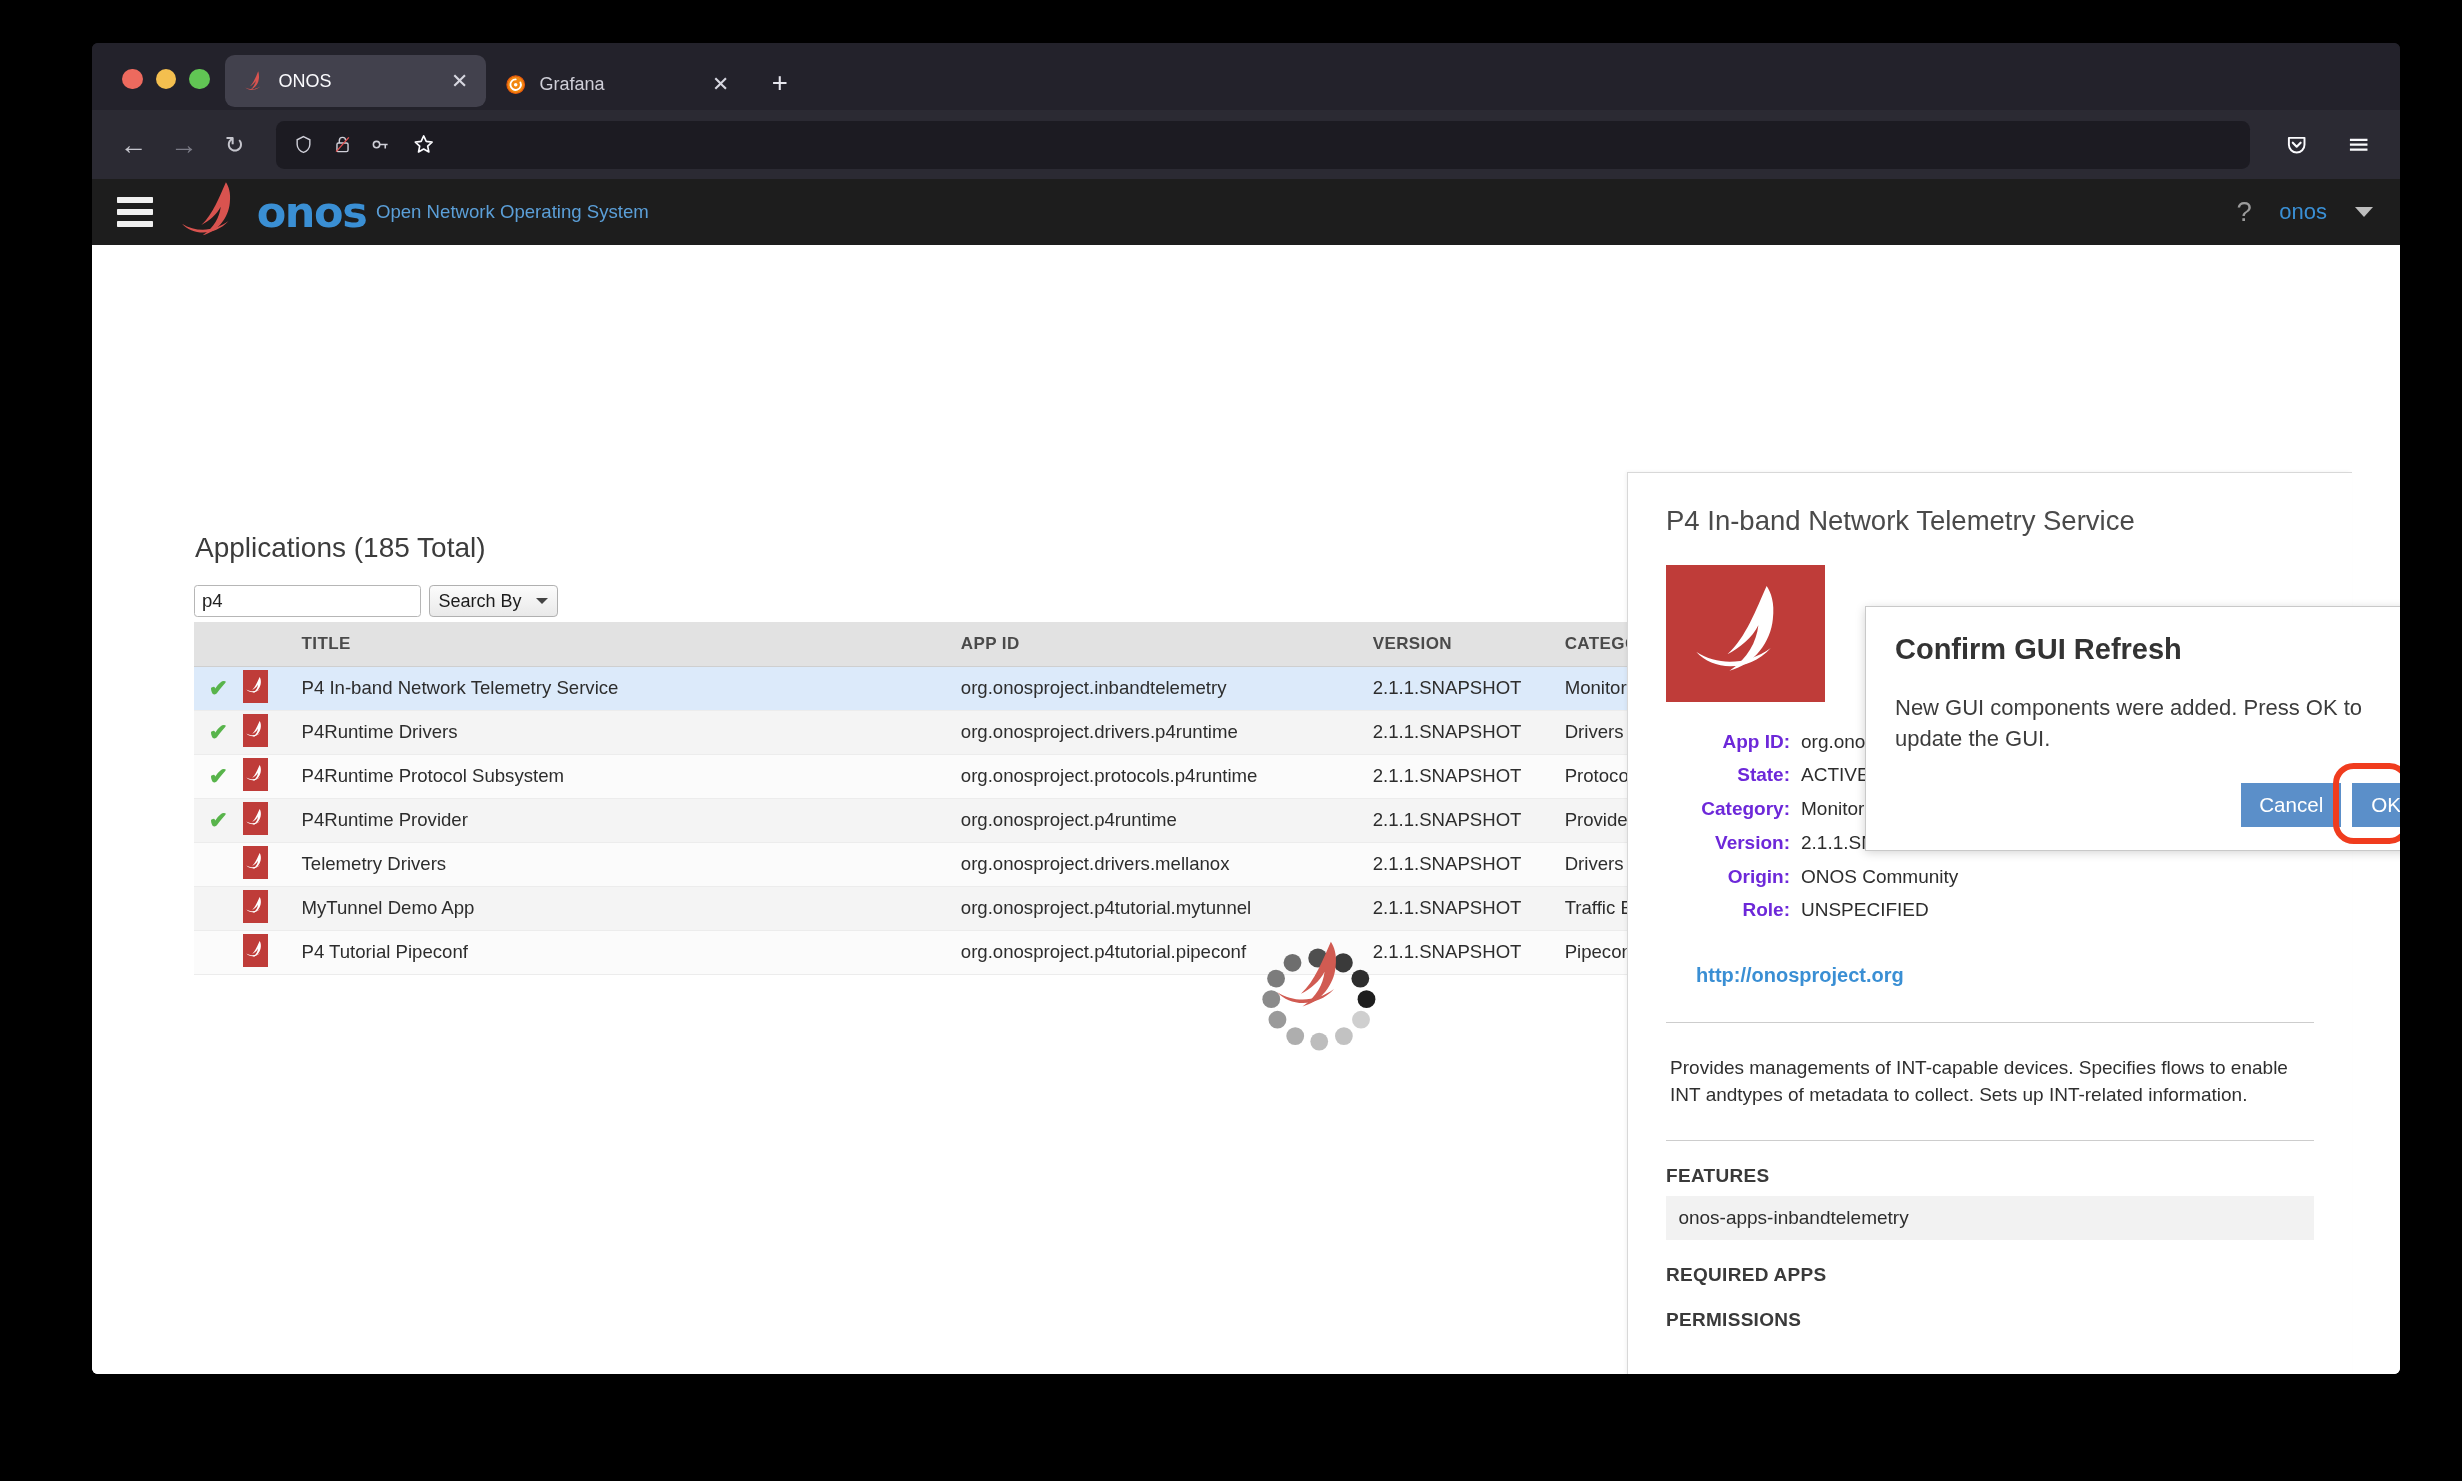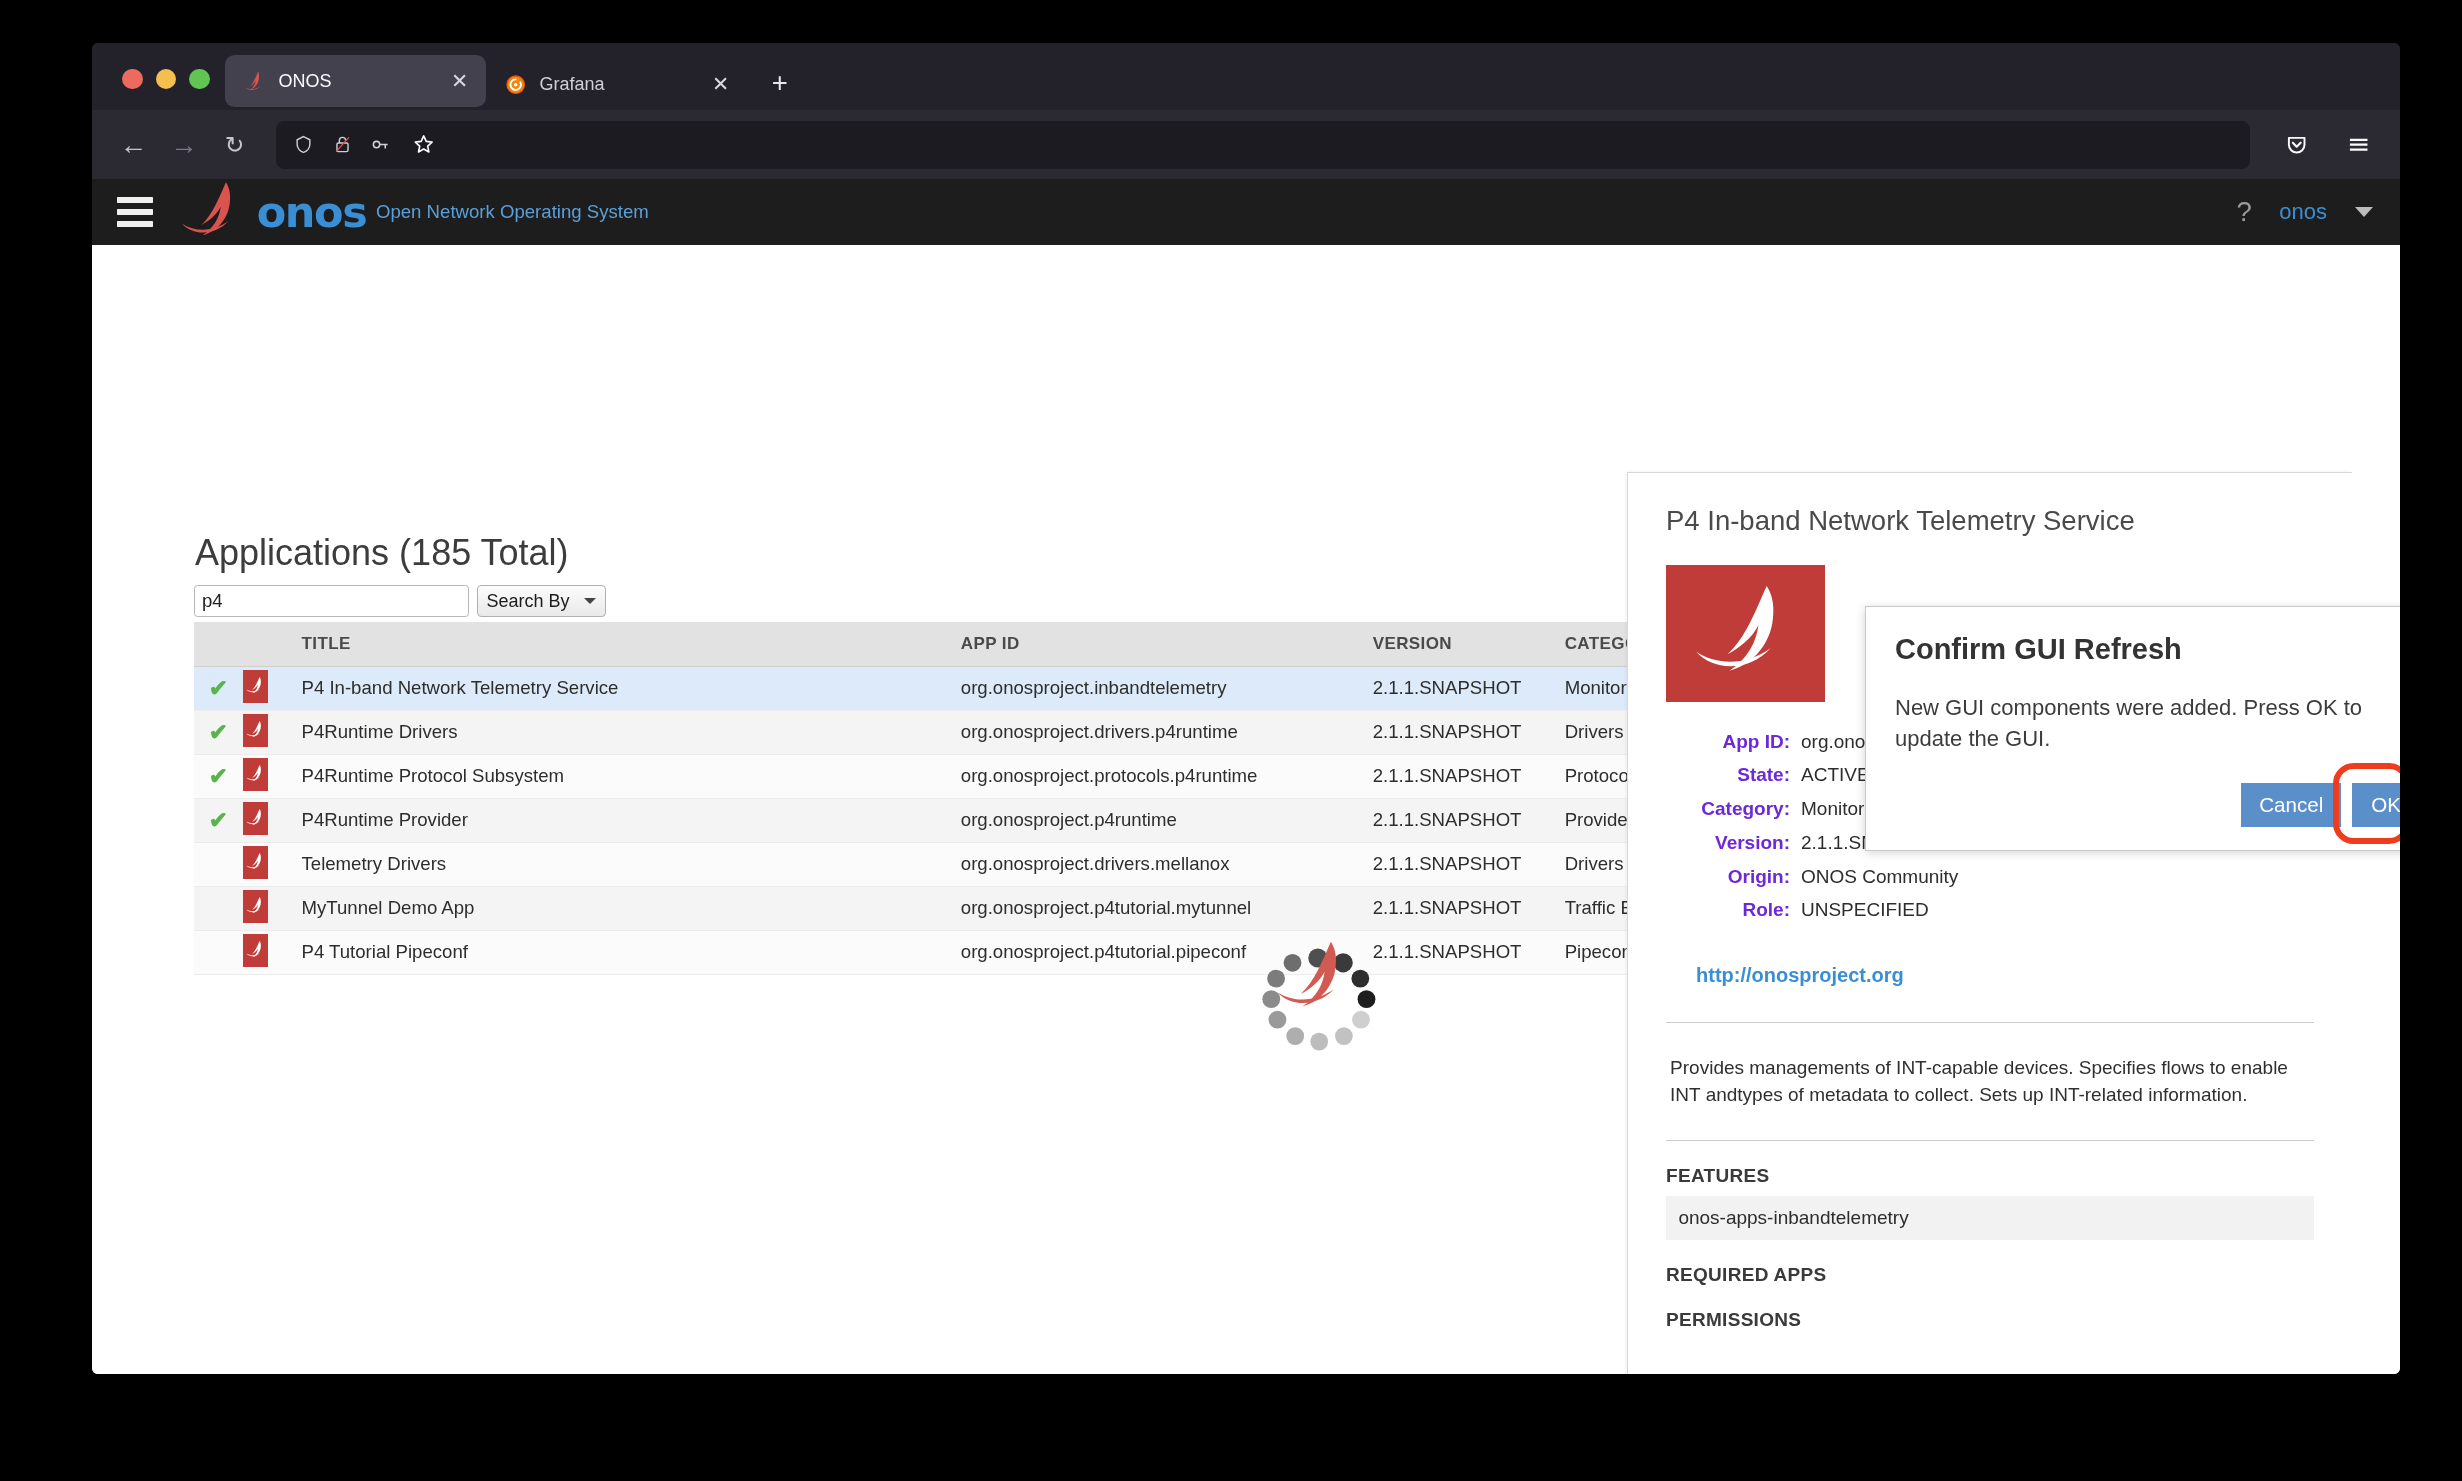--- a/index.html
+++ b/index.html
@@ -139,24 +139,24 @@
   .user-name { color: #3a8fd4; font-size: 22px; }
   .caret-down {
     width: 0; height: 0;
     border-left: 9px solid transparent;
     border-right: 9px solid transparent;
     border-top: 10.3px solid #bdbdbd;
   }
 
   
   .onos-body { position: relative; height: 1130px; background: #fff; }
-  .title-row { position: absolute; left: 103px; top: 287px; font-size: 36px; color: #3c3c3c;}
+  .title-row { position: absolute; left: 103px; top: 287px; font-size: 28px; color: #3c3c3c;}
   .search-row { position: absolute; left: 102px; top: 340px; display: flex; gap: 8.2px; align-items: center; }
   .search-input {
-    width: 275px; height: 32px;
+    width: 227px; height: 32px;
     border: 0.7px solid #b6b6b6;
     border-radius: 3.4px;
     font-size: 18.6px;
     padding: 0 6.9px;
     color: #222;
     font-family: "Liberation Sans", sans-serif;
     background: #fff;
   }
   .search-by {
     height: 32px;

